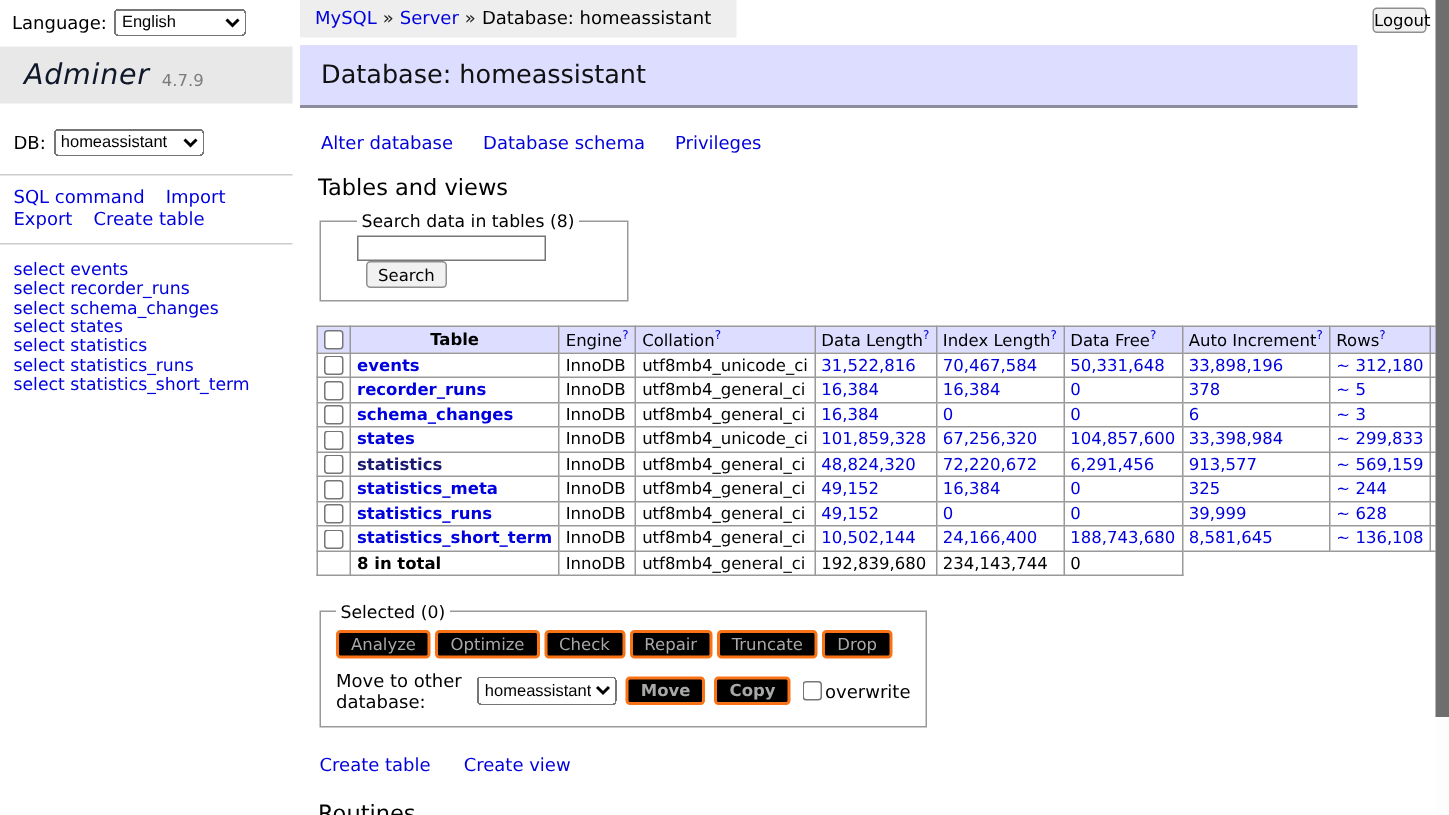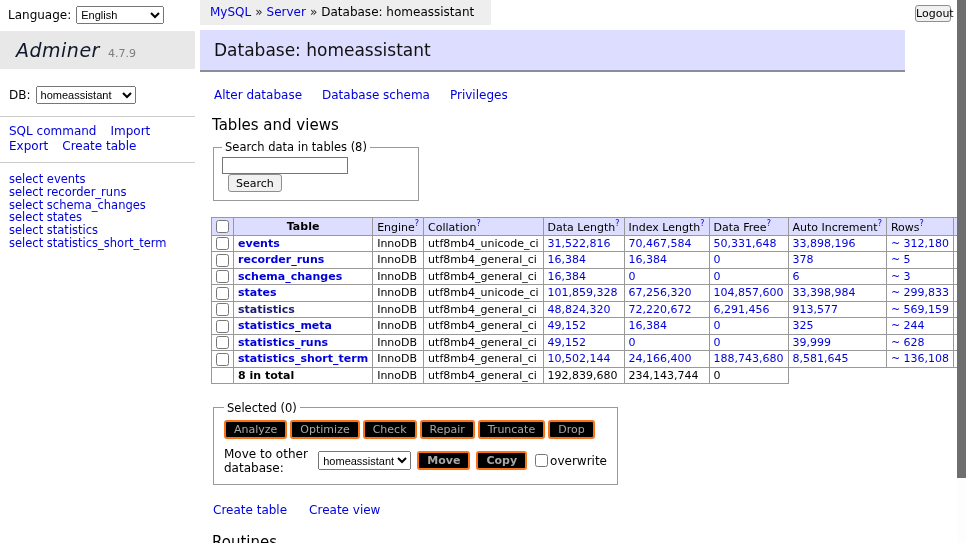--- a/index.html
+++ b/index.html
@@ -38,21 +38,21 @@
 
   .page-links { margin:16px 0 0 14px; height:14px; }
   .page-links a { margin-right:20px; font-size:12px; }
 
   h3 { font-size:15px; font-weight:400; color:#000; }
   .h3-tables { margin:14px 0 0 12px; }
 
   
   fieldset { border:1px solid #999; }
   legend { font-size:11.5px; padding:0 3px; }
-  .search-fs { margin:6px 0 0 13px; width:206px; padding:3px 8px 8px; }
+  .search-fs { margin:6px 0 0 13px; width:206px; padding:3px 24px 8px; }
   .search-fs input[type=text] { width:126px; height:17px; border:1px solid #767676; font-size:11px; padding:0 2px; vertical-align:middle; }
   .btn { font-size:11px; font-family:"DejaVu Sans", sans-serif; background:#f1f1f1;
     border:1px solid #8f8f8f; border-radius:3px; padding:1px 7px; height:18px; cursor:pointer; vertical-align:middle; }
   .search-fs .btn { margin-left:6px; }
 
   
   table.db-tables { margin:16px 0 0 11px; border-collapse:collapse; font-size:11px; }
   .db-tables th, .db-tables td { border:1px solid #999; padding:1px 4px; height:15px; white-space:nowrap; }
   .db-tables th { background:#ddddff; font-weight:400; text-align:left; }
   .db-tables th.h-table { font-weight:700; text-align:center; }
@@ -116,20 +116,21 @@
   <hr class="hr1">
   <div class="main-links"><a>SQL command</a><a>Import</a><a>Export</a><a>Create table</a></div>
   <hr>
 
   <div class="table-links">
       <a>select events</a>
       <a>select recorder_runs</a>
       <a>select schema_changes</a>
       <a>select states</a>
       <a>select statistics</a>
+      <a>select statistics_runs</a>
       <a>select statistics_short_term</a>
     </div>
 </div>
 
 <div id="content">
   <div class="topbar">
     <span class="breadcrumb"><a>MySQL</a><span class="sep">»</span><a>Server</a><span class="sep">»</span><span>Database: homeassistant</span></span>
   </div>
 
   <button class="logout-btn">Logout</button>

